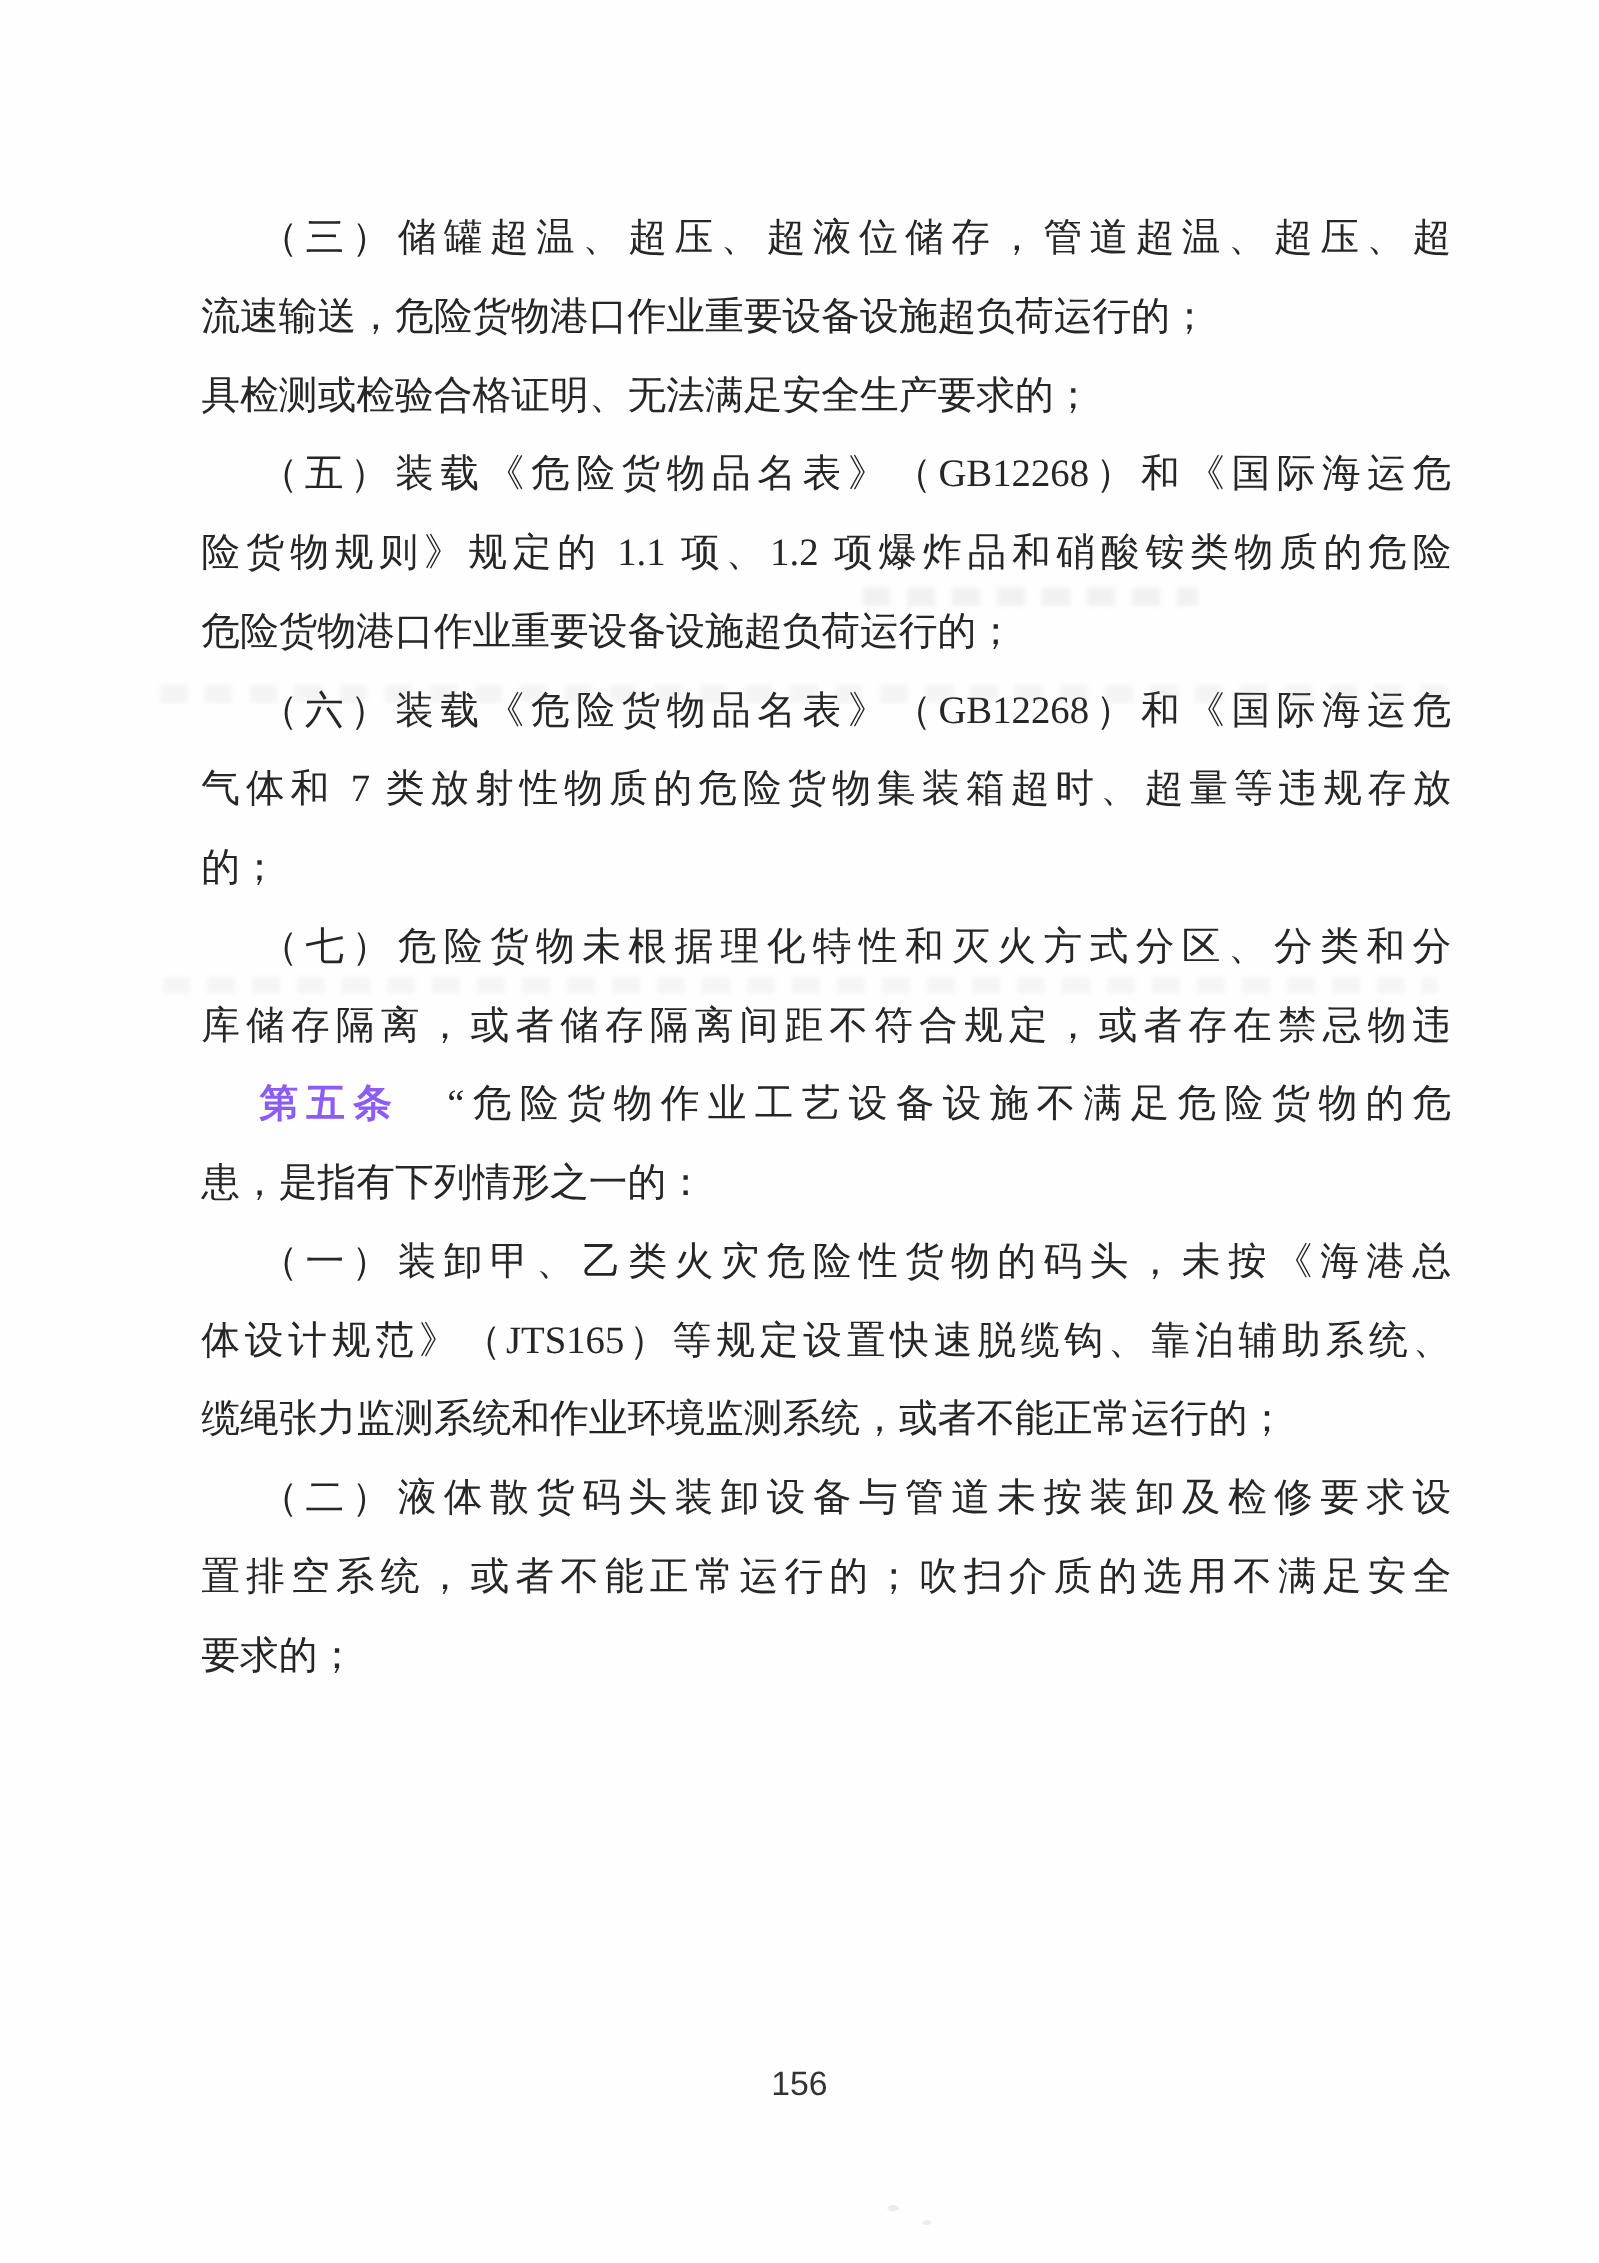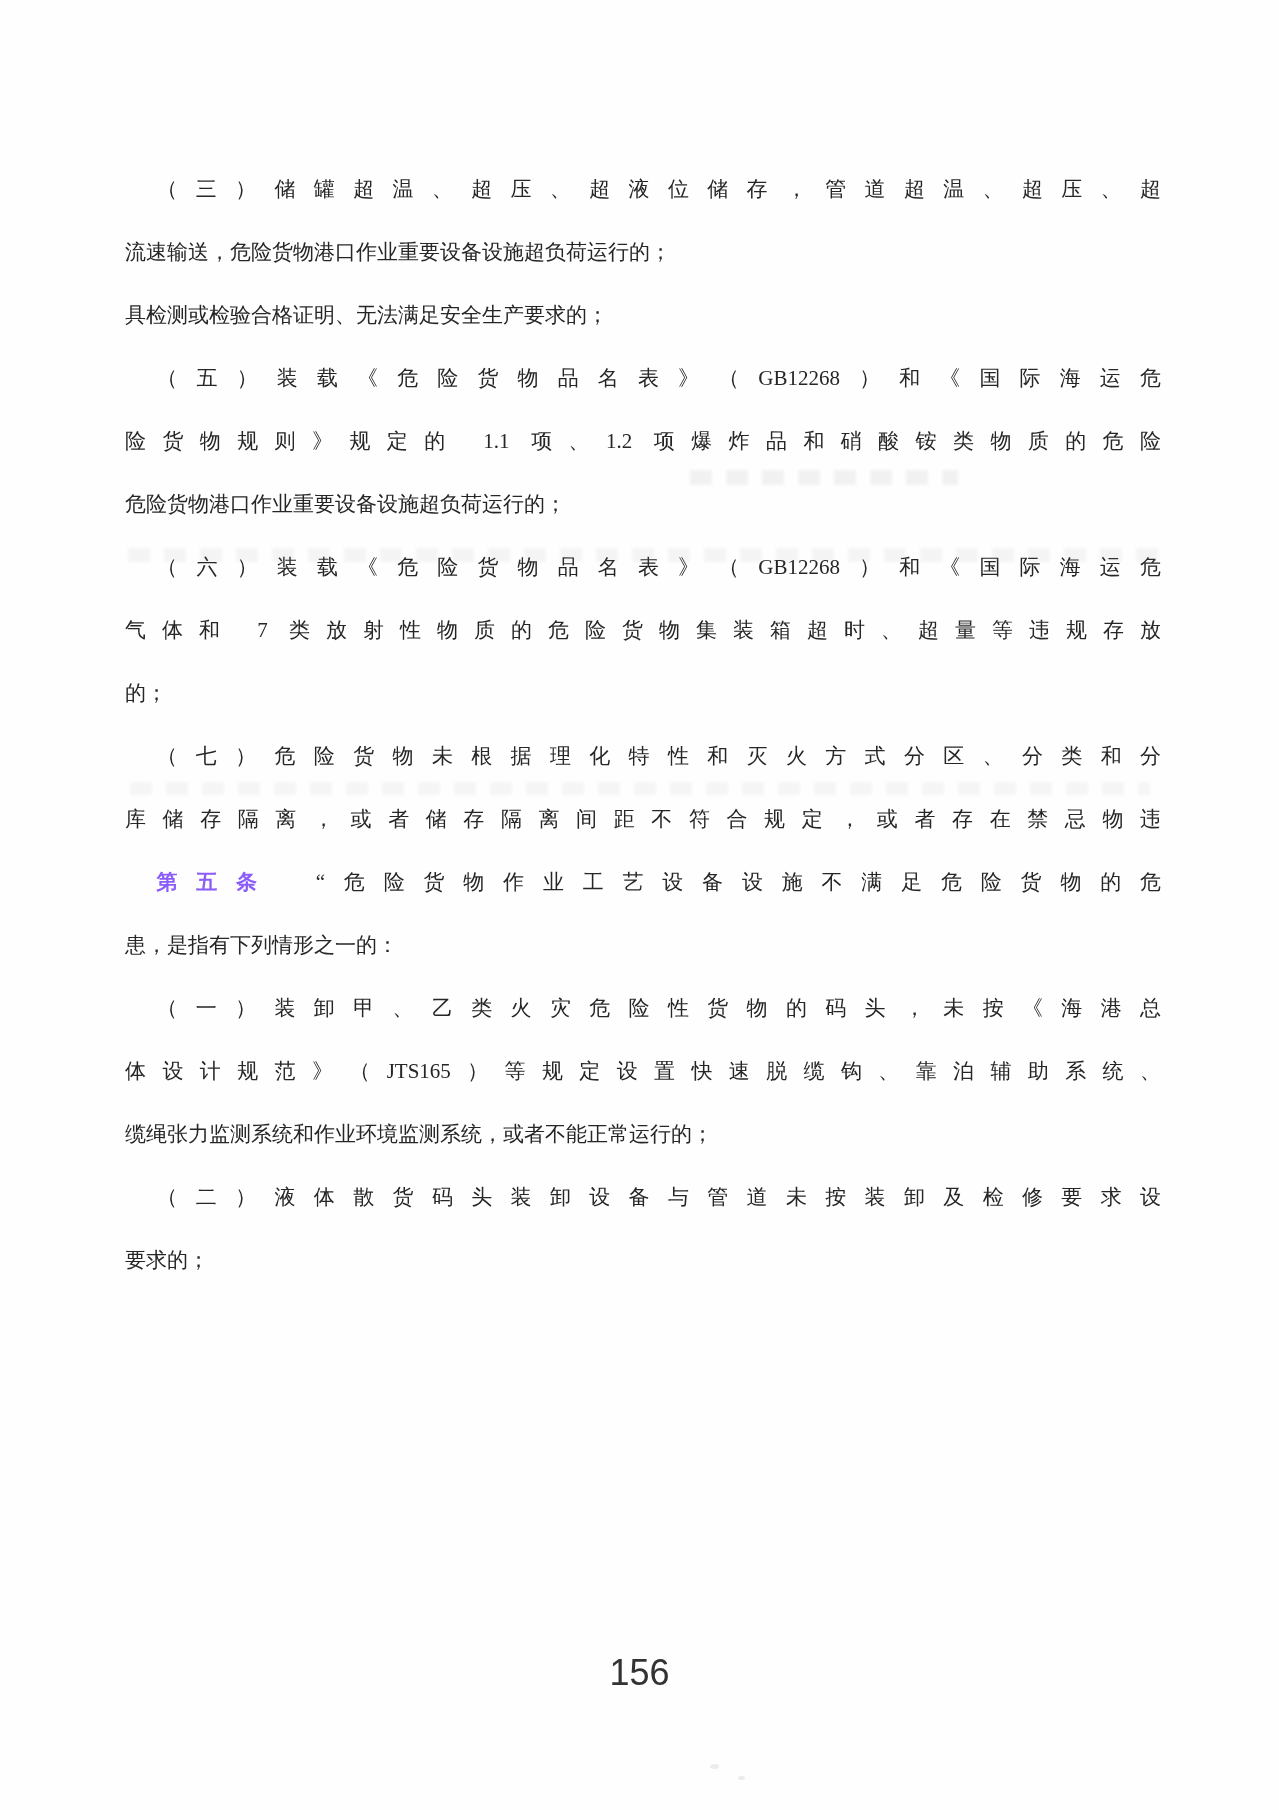--- a/index.html
+++ b/index.html
@@ -15,47 +15,48 @@
     overflow: hidden;
     font-family: "Liberation Serif", "DejaVu Serif", serif;
   }
   .textblock {
     position: absolute;
     left: 125px;
     top: 158px;
     width: 1036px;
   }
   .line {
-    font-size: 21px;
+    font-size: 31px;
     line-height: 63px;
     height: 63px;
     color: #262626;
     white-space: nowrap;
     text-align: left;
+    margin-left: 36px;
   }
   .line.fill {
     text-align: justify;
     text-align-last: justify;
     text-justify: inter-character;
   }
   .line.indent {
     text-indent: 1.5em;
   }
   .line b {
     font-weight: 700;
     color: #8b5cf6;
   }
   .page-number {
     position: absolute;
     left: 0;
     right: 0;
     top: 1652px;
     text-align: center;
     font-family: "Liberation Sans", "DejaVu Sans", sans-serif;
-    font-size: 36px;
+    font-size: 27px;
     color: #333;
   }
   
   .artifact {
     position: absolute;
     opacity: 0.10;
     filter: blur(1.5px);
     background: repeating-linear-gradient(90deg, #8a8a8a 0 22px, transparent 22px 36px);
     pointer-events: none;
   }
@@ -88,20 +89,21 @@
       <div class="line fill"><span>气体和 7 类放射性物质的危险货物集装箱超时、超量等违规存放</span></div>
       <div class="line"><span>的；</span></div>
       <div class="line fill indent"><span>（七）危险货物未根据理化特性和灭火方式分区、分类和分</span></div>
       <div class="line fill"><span>库储存隔离，或者储存隔离间距不符合规定，或者存在禁忌物违</span></div>
       <div class="line fill indent"><b>第五条</b><span>　“危险货物作业工艺设备设施不满足危险货物的危</span></div>
       <div class="line"><span>患，是指有下列情形之一的：</span></div>
       <div class="line fill indent"><span>（一）装卸甲、乙类火灾危险性货物的码头，未按《海港总</span></div>
       <div class="line fill"><span>体设计规范》（JTS165）等规定设置快速脱缆钩、靠泊辅助系统、</span></div>
       <div class="line"><span>缆绳张力监测系统和作业环境监测系统，或者不能正常运行的；</span></div>
       <div class="line fill indent"><span>（二）液体散货码头装卸设备与管道未按装卸及检修要求设</span></div>
+      <div class="line fill"><span>置排空系统，或者不能正常运行的；吹扫介质的选用不满足安全</span></div>
       <div class="line"><span>要求的；</span></div>
     </div>
 
   <div class="artifact a1"></div>
   <div class="artifact a2"></div>
   <div class="artifact a3"></div>
   <div class="speck s1"></div>
   <div class="speck s2"></div>
 
   <div class="page-number">156</div>

